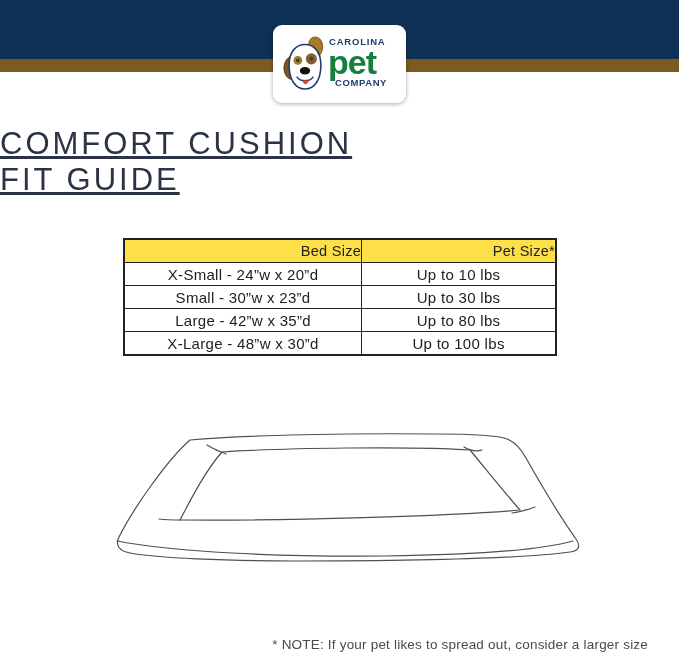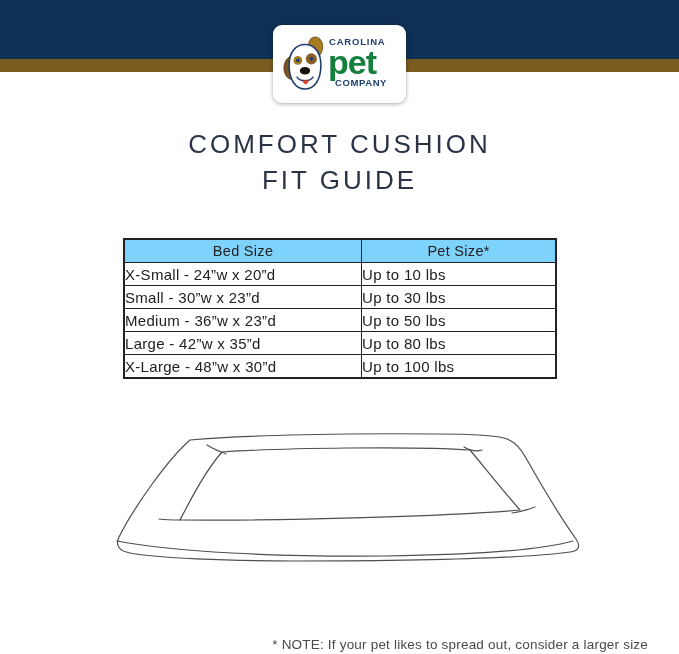--- a/index.html
+++ b/index.html
@@ -21,39 +21,39 @@
     z-index:3;
   }
   .logo-dog{position:absolute;left:5px;top:10px;width:54px;height:62px;}
   .logo-text{position:absolute;left:56px;top:11px;width:74px;text-align:left;}
   .logo-carolina{font-size:9.5px;font-weight:bold;color:#1d3f6f;letter-spacing:.8px;line-height:11px;}
   .logo-pet{font-size:34px;font-weight:bold;color:#15803d;line-height:30px;letter-spacing:-1px;margin-left:-1px;}
   .logo-company{font-size:9.5px;font-weight:bold;color:#1d3f6f;letter-spacing:.6px;line-height:11px;margin-left:6px;}
   
   .title{
     position:absolute;left:0;top:126px;width:679px;
-    text-align:center;color:#2b3447;
-    font-size:26px;font-weight:400;letter-spacing:3px;line-height:36px;
+    color:#2b3447;
+    font-size:31px;font-weight:400;letter-spacing:3px;line-height:36px;text-decoration:underline;
   }
   
   .fit-table{
     position:absolute;left:123px;top:238px;width:434px;
     border-collapse:collapse;
     border:2px solid #242021;
     color:#242021;
   }
   .fit-table th{
-    background:#7dd3fc;border:1.5px solid #242021;
+    background:#fde047;border:1.5px solid #242021;
     font-weight:400;font-size:14.5px;letter-spacing:.3px;
-    height:22px;text-align:center;padding:0;
+    height:22px;text-align:right;padding:0;
   }
   .fit-table td{
     border:1.5px solid #242021;
     font-size:15px;letter-spacing:.3px;
-    height:22px;padding:0;
+    height:22px;text-align:center;padding:0;
   }
   .col-bed{width:55%;}
   .col-pet{width:45%;}
   
   .bed-wrap{position:absolute;left:95px;top:414px;width:495px;height:152px;}
   
   .note{
     position:absolute;right:31px;top:637px;
     font-size:13.5px;color:#4a4a4c;letter-spacing:.2px;
     white-space:nowrap;
@@ -110,24 +110,20 @@
     <tbody>
       <tr>
         <td>X-Small - 24”w x 20”d</td>
         <td>Up to 10 lbs</td>
       </tr>
       <tr>
         <td>Small - 30”w x 23”d</td>
         <td>Up to 30 lbs</td>
       </tr>
       <tr>
-        <td>Medium - 36”w x 23”d</td>
-        <td>Up to 50 lbs</td>
-      </tr>
-      <tr>
         <td>Large - 42”w x 35”d</td>
         <td>Up to 80 lbs</td>
       </tr>
       <tr>
         <td>X-Large - 48”w x 30”d</td>
         <td>Up to 100 lbs</td>
       </tr>
     </tbody>
   </table>
 

